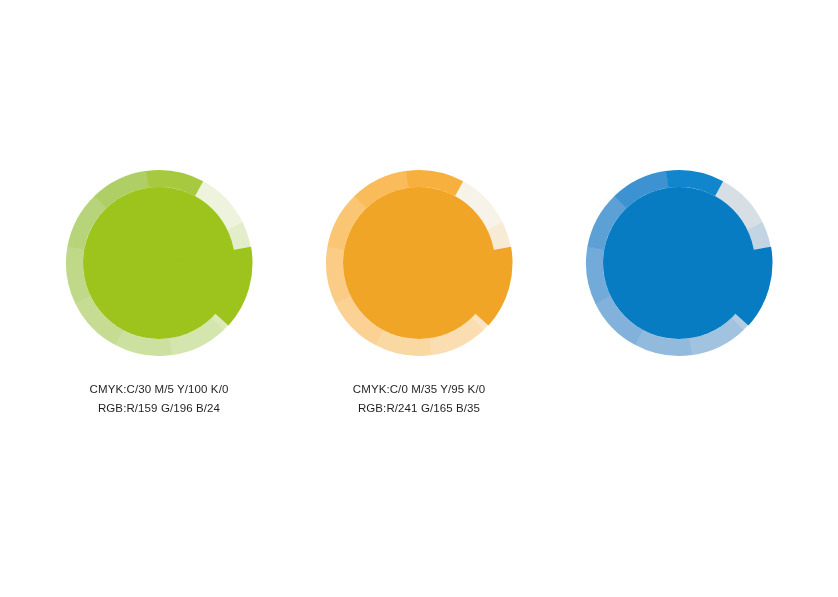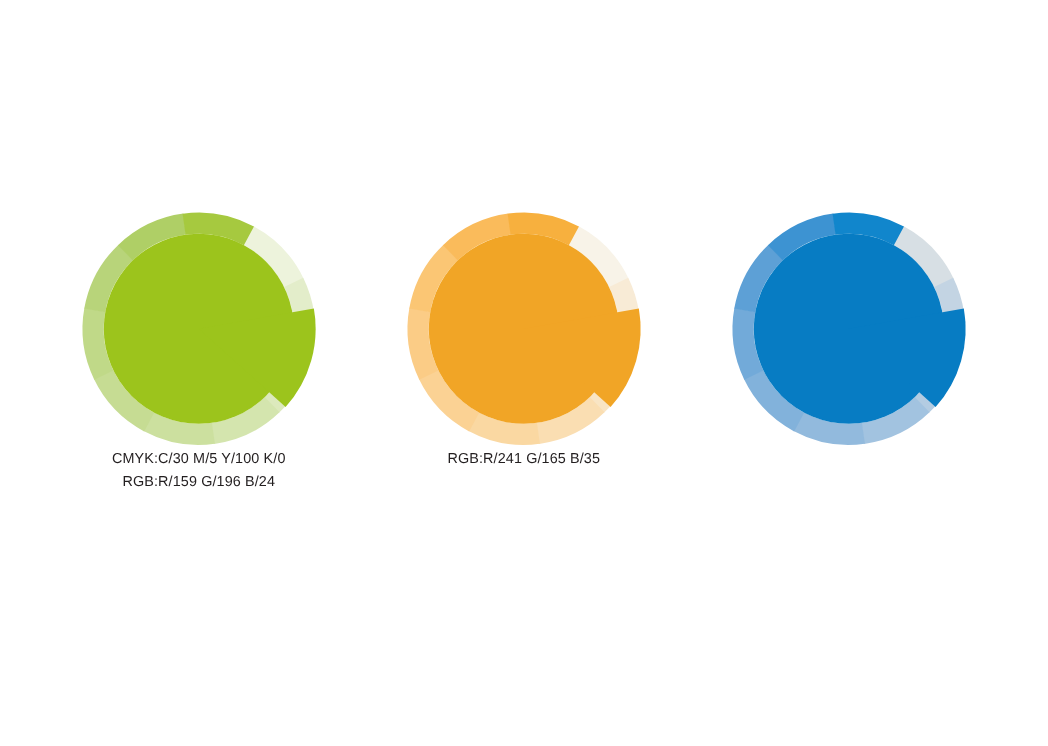--- a/index.html
+++ b/index.html
@@ -43,20 +43,21 @@
     width: 190px;
     height: 190px;
   }
   .wheel-svg {
     display: block;
     width: 190px;
     height: 190px;
     overflow: visible;
   }
   .caption {
+    margin-top: 22px;
     text-align: center;
     color: #231f20;
     font-size: 11.5px;
     line-height: 19px;
     letter-spacing: 0.1px;
     white-space: nowrap;
   }
   .caption .line {
     display: block;
   }
@@ -108,20 +109,21 @@
               <path d="M 11.412153694177462 135.76851665138418 A 93 93 0 0 1 3.5132375076931623 78.29155038083312 L 20.236624199835262 81.34578310691738 A 76 76 0 0 0 26.691652481263304 128.3162071559699 Z" fill="#FBCC86"></path>
               <path d="M 3.41287896986465 78.85071947697547 A 93 93 0 0 1 30.806634658197297 27.70801053547426 L 42.54090574218273 40.00869678167789 A 76 76 0 0 0 20.154610771072186 81.80273849731329 Z" fill="#FBC674"></path>
               <path d="M 30.39677154731322 28.101398568505473 A 93 93 0 0 1 82.61971551703064 2.8277234949643457 L 84.88277827198203 19.67641920018592 A 76 76 0 0 0 42.20596384511618 40.330175174262536 Z" fill="#FABB5B"></path>
               <path d="M 82.05690161071396 2.9050696070339512 A 93 93 0 0 1 139.1616442579653 13.154113258924738 L 131.0890856301652 28.115189329873985 A 76 76 0 0 0 84.42284432703507 19.73962677564066 Z" fill="#F7B03E"></path>
             </g>
             <circle cx="95" cy="95" r="76" fill="#F1A526"></circle>
             <path d="M 95 95 L 187.07952490664144 78.76389538814202 A 93.5 93.5 0 0 1 164.48404118213637 157.56371169455326 Z" fill="#F1A526"></path>
           </svg>
       </div>
       <div class="caption">
+        <span class="line cmyk">CMYK:C/0  M/35  Y/95  K/0</span>
         <span class="line rgb">RGB:R/241  G/165  B/35</span>
       </div>
     </div>
 
     <div class="swatch">
       <div class="wheel-wrap">
         <svg class="wheel-svg" viewBox="0 0 190 190">
             <g>
               <path d="M 138.66085533908785 12.885873864119802 A 93 93 0 0 1 178.83532589143886 54.74284991860151 L 163.51058890053068 62.10168380444854 A 76 76 0 0 0 130.6798387717277 27.89598294272156 Z" fill="#D7DFE4"></path>
               <path d="M 178.58784630582255 54.231483348615804 A 93 93 0 0 1 186.48676249230684 111.70844961916691 L 169.76337580016474 108.65421689308263 A 76 76 0 0 0 163.3083475187367 61.683792844030116 Z" fill="#C3D4E3"></path>

